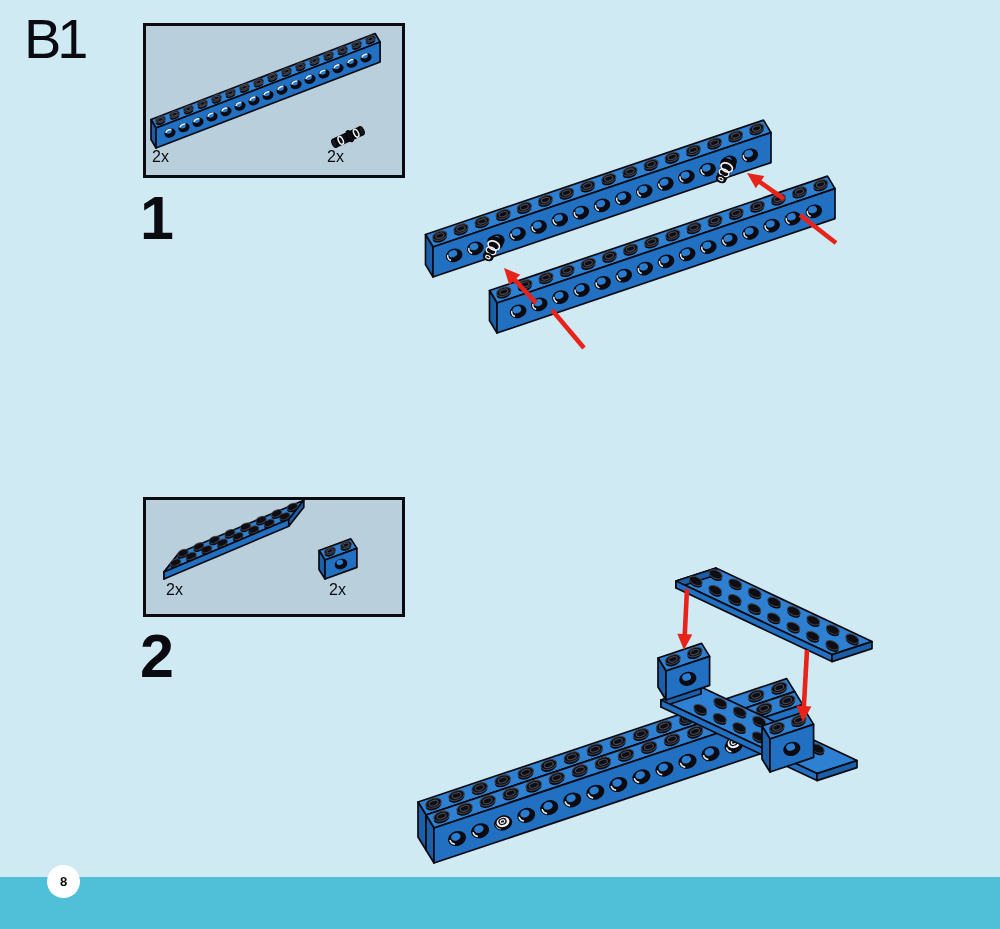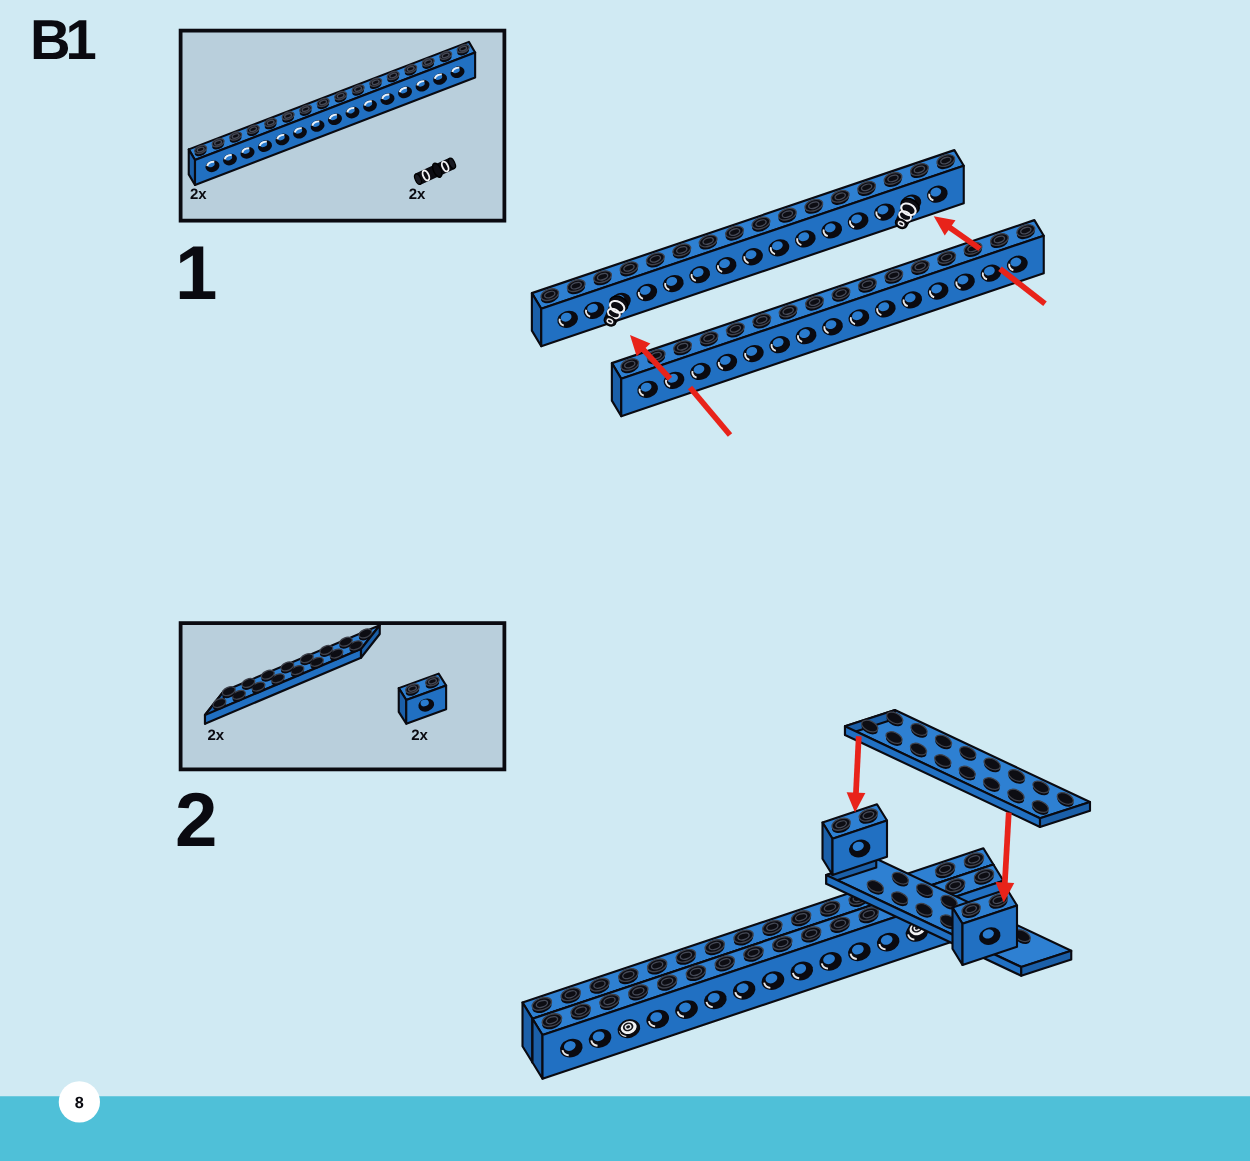--- a/index.html
+++ b/index.html
@@ -1,27 +1,27 @@
 <!DOCTYPE html>
 <html><head>
 <meta charset="utf-8">
 <style>
   html,body{margin:0;padding:0}
   body{width:1000px;height:929px;position:relative;overflow:hidden;
        background:#d0eaf3;font-family:"Liberation Sans",sans-serif;color:#0a0a10}
-  .module{position:absolute;left:24px;top:6px;font-size:45px;font-weight:700;
+  .module{position:absolute;left:24px;top:6px;font-size:56px;font-weight:400;
           letter-spacing:-4px;z-index:2}
   .stepnum{position:absolute;font-size:61px;font-weight:700;z-index:2}
   .s1{left:140px;top:183px}
   .s2{left:140px;top:621px}
   .pbox{position:absolute;width:262px;border:3px solid #0a0a10;background:#b9cfdc;
         box-sizing:border-box;z-index:1}
   .pb1{left:143px;top:23px;height:155px}
   .pb2{left:143px;top:497px;height:120px}
-  .qty{position:absolute;font-size:12px;font-weight:700;z-index:6}
+  .qty{position:absolute;font-size:16px;font-weight:400;z-index:6}
   #scene{position:absolute;left:0;top:0;z-index:5;pointer-events:none}
   .bar{position:absolute;left:0;top:877px;width:1000px;height:52px;background:#4fc0d8;z-index:1}
   .badge{position:absolute;left:47px;top:865px;width:33px;height:33px;border-radius:50%;
          background:#ffffff;display:flex;align-items:center;justify-content:center;z-index:3}
   .badge span{font-size:13px;font-weight:700}
 </style>
 </head>
 <body>
 
 <div>

